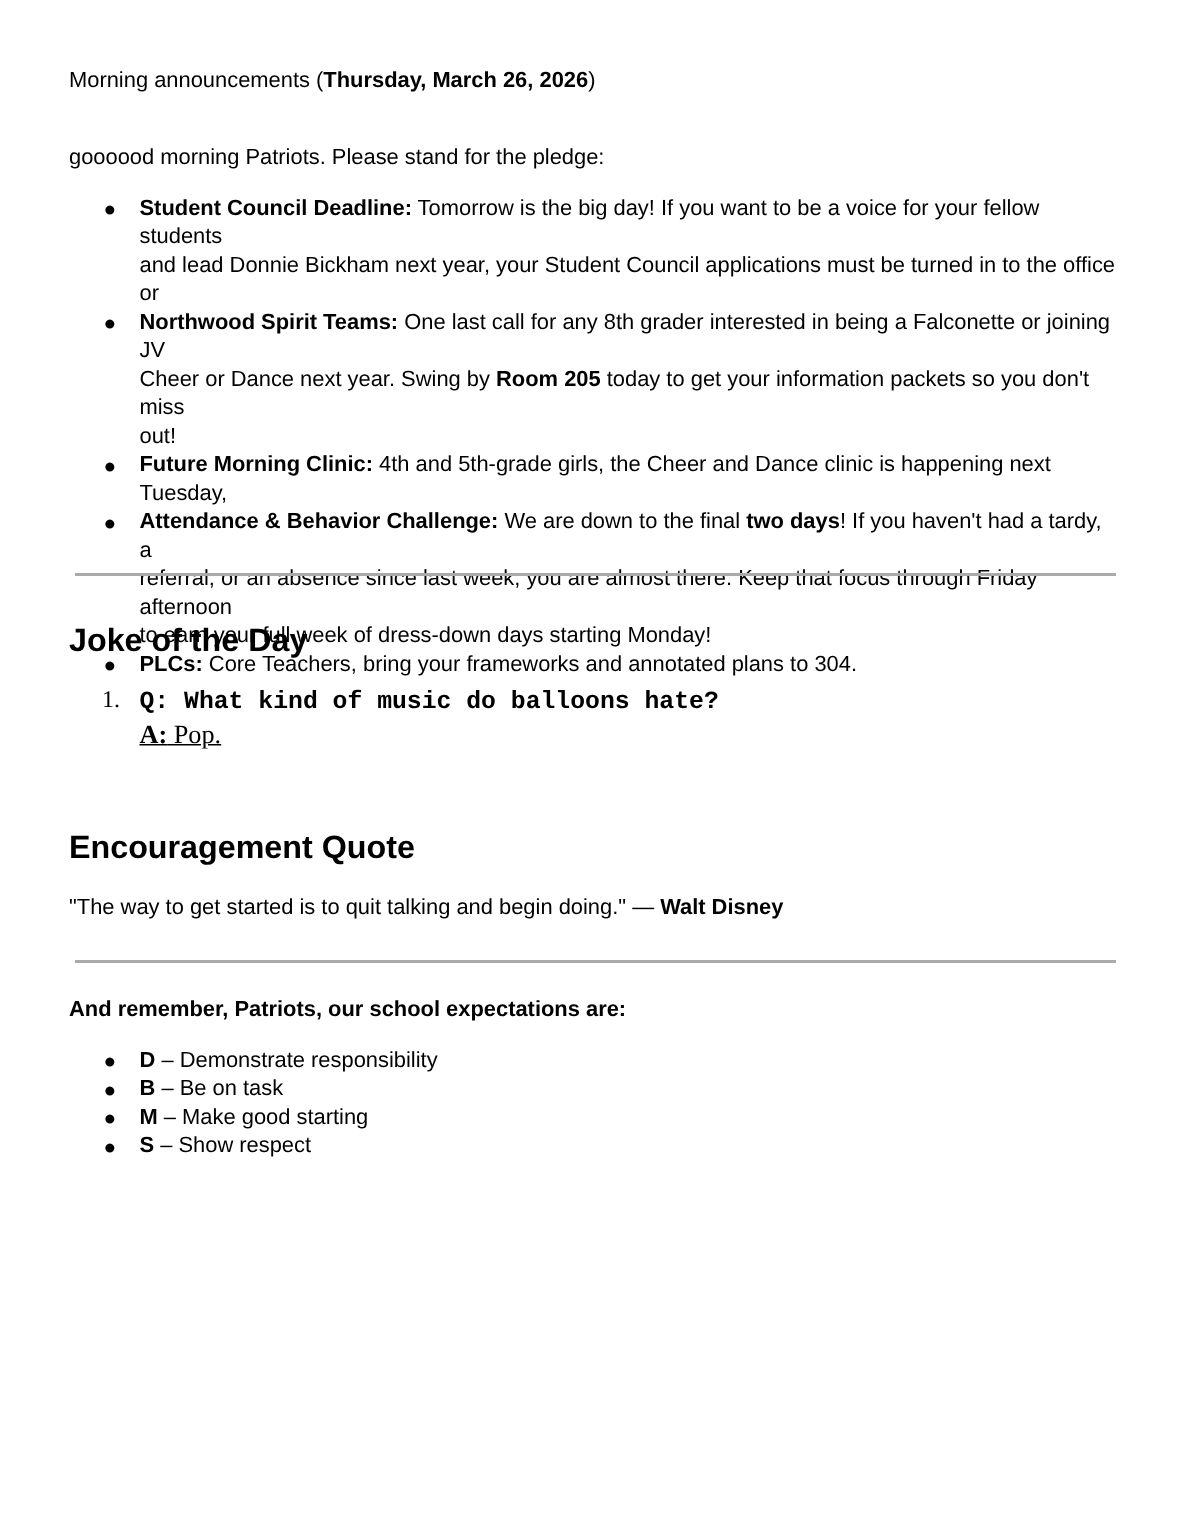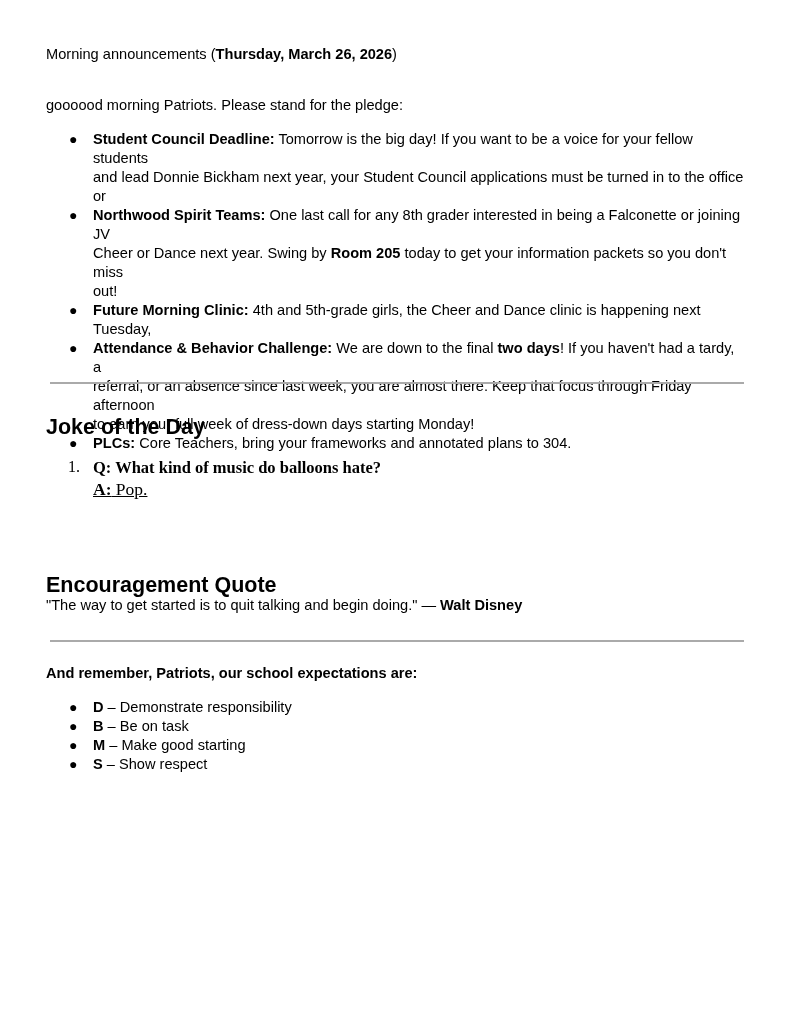--- a/index.html
+++ b/index.html
@@ -8,21 +8,21 @@
   .page { position:absolute; left:46px; top:0; width:700px; }
   .p { position:absolute; left:0; line-height:17px; white-space:nowrap; }
   b { font-weight:bold; }
   ul.bul { position:absolute; left:0; margin:0; padding:0; list-style:none; width:700px; }
   ul.bul li { position:relative; padding-left:47px; line-height:19px; font-size:14.6px; }
   ul.bul li .dot { position:absolute; left:23px; top:0; font-size:14px; }
   hr.rule { position:absolute; left:4px; width:694px; height:0; border:0; border-top:2px solid #aaaaaa; margin:0; }
   h2 { position:absolute; left:0; margin:0; font-size:21.5px; font-weight:bold; line-height:26px; }
   .joke { position:absolute; left:0; font-family:"DejaVu Serif", "Liberation Serif", serif; }
   .joke .num { position:absolute; left:22px; top:0; font-size:16px; font-family:"Liberation Serif", serif; }
-  .joke .q { position:absolute; left:47px; top:0; font-size:16.5px; font-weight:bold; white-space:nowrap; font-family:Liberation Serif, serif; }
+  .joke .q { position:absolute; left:47px; top:0; font-size:16.5px; font-weight:bold; white-space:nowrap; font-family:Liberation Mono, monospace; }
   .joke .a { position:absolute; left:47px; top:21px; font-size:17.5px; white-space:nowrap; font-family:"Liberation Serif", serif;text-decoration:underline; }
 </style>
 </head>
 <body>
 
 <div class="page">
 
   <div class="p" style="top:46px;"><span>Morning announcements (</span><b>Thursday, March 26, 2026</b><span>)</span></div>
 
   <div class="p" style="top:97px;">goooood morning Patriots. Please stand for the pledge:</div>
@@ -58,21 +58,21 @@
   <hr class="rule" style="top:382px;">
 
   <h2 style="top:414px;">Joke of the Day</h2>
 
   <div class="joke" style="top:458px;">
     <span class="num">1.</span>
     <span class="q">Q: What kind of music do balloons hate?</span>
     <span class="a"><b>A:</b><span> Pop.</span></span>
   </div>
 
-  <h2 style="top:552px;margin-top:20px;">Encouragement Quote</h2>
+  <h2 style="top:552px;">Encouragement Quote</h2>
 
   <div class="p" style="top:597px;"><span>"The way to get started is to quit talking and begin doing." — </span><b>Walt Disney</b></div>
 
   <hr class="rule" style="top:640px;">
 
   <div class="p" style="top:665px;"><b>And remember, Patriots, our school expectations are:</b></div>
 
   <ul class="bul" style="top:698px;">
     <li><span class="dot">●</span><b>D</b><span> – Demonstrate responsibility</span></li>
     <li><span class="dot">●</span><b>B</b><span> – Be on task</span></li>

